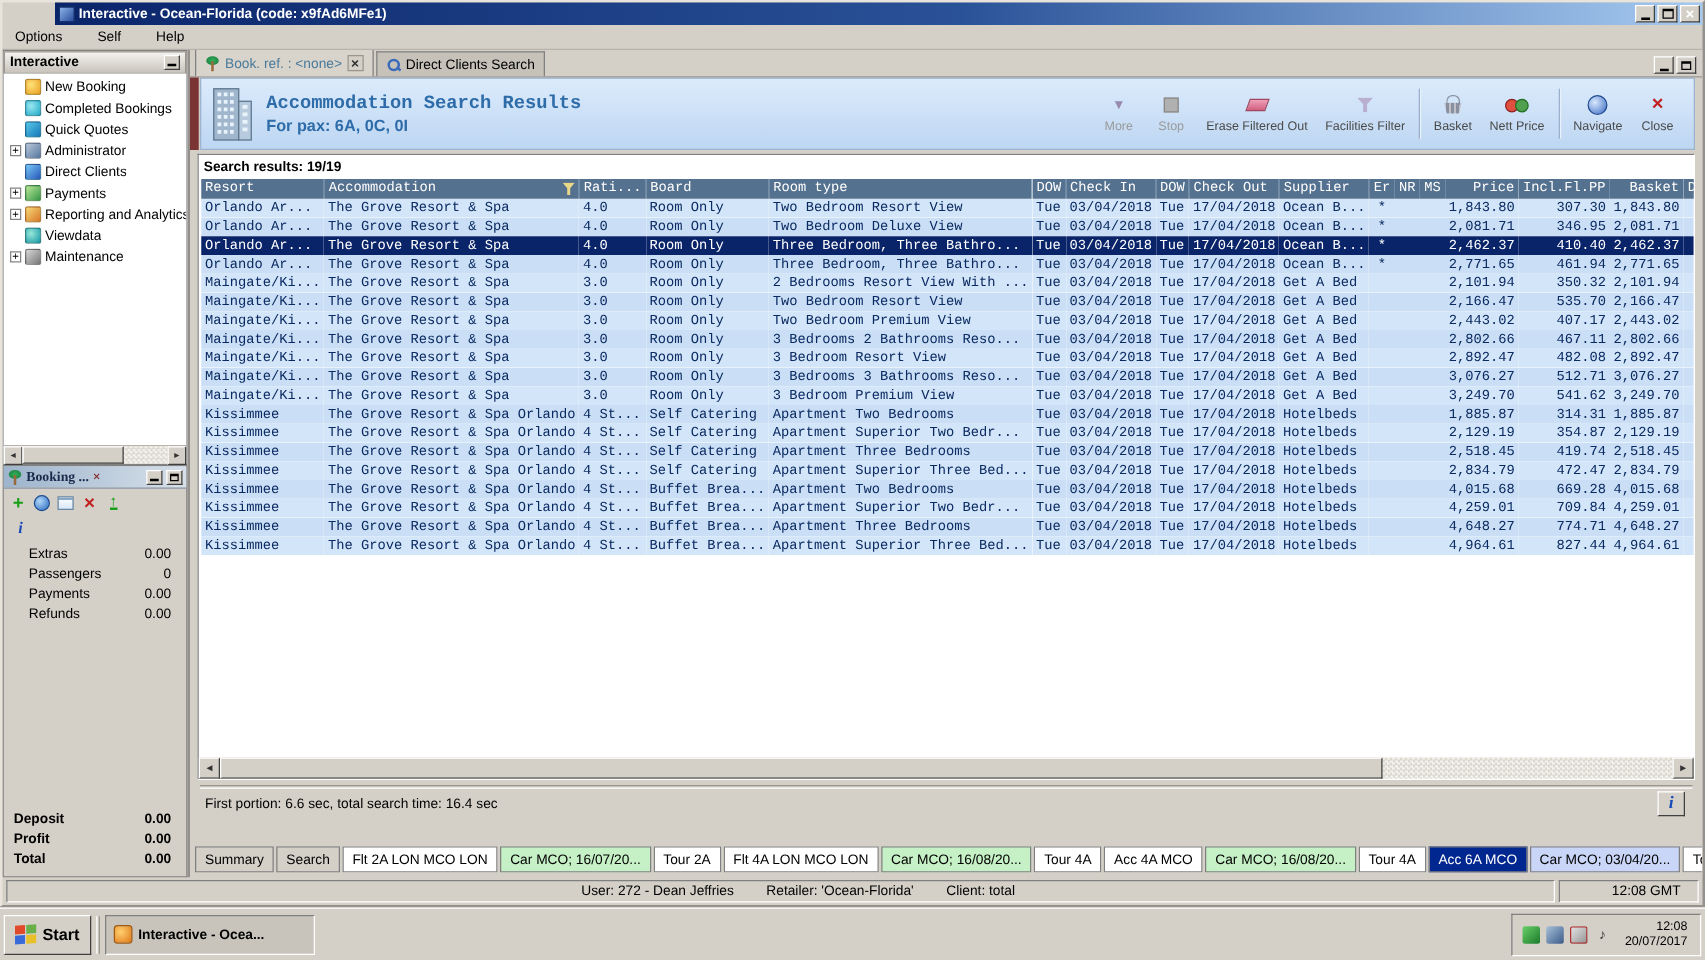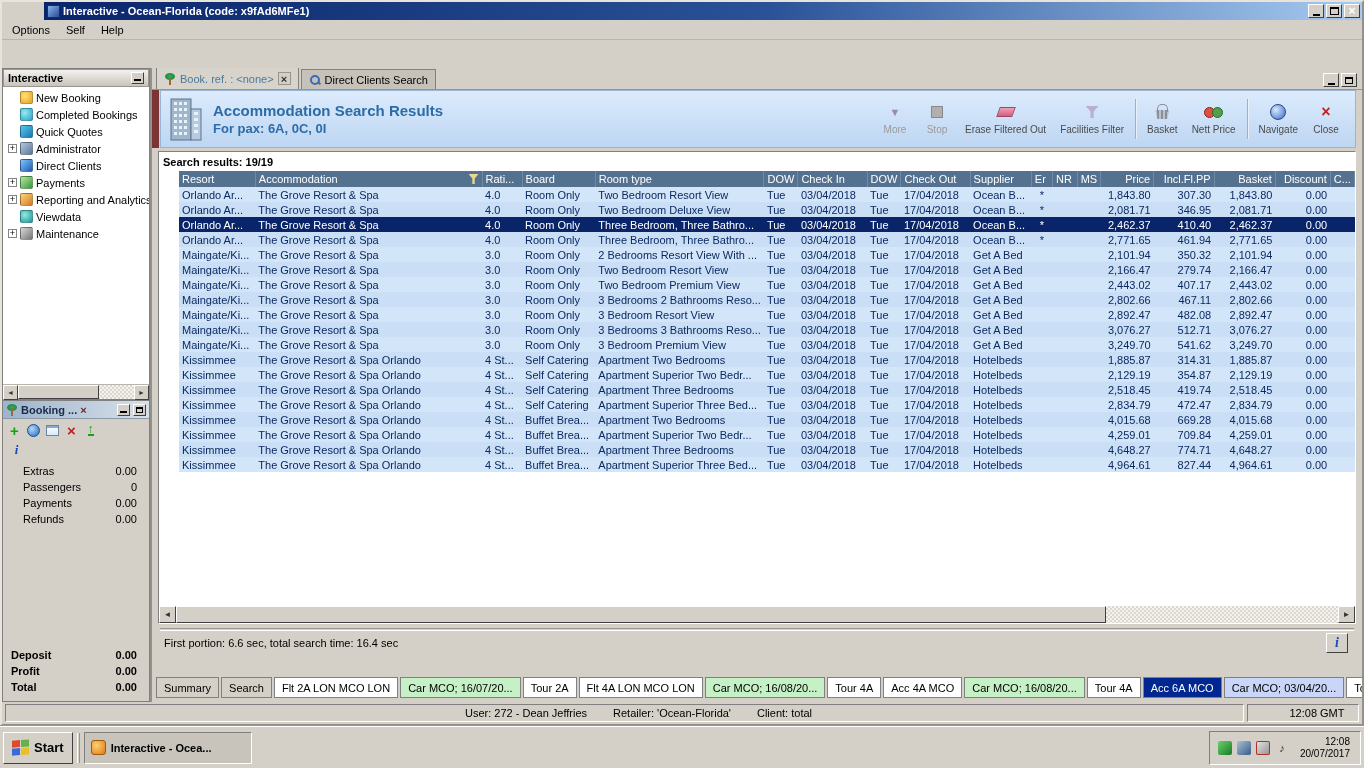--- a/index.html
+++ b/index.html
@@ -19,25 +19,25 @@
   .app-icon { width:13px; height:13px; margin:0 3px 0 1px;
     background:linear-gradient(135deg,#8ab4e8,#2a4a9a); border:1px solid #10306a; }
   .title-text { flex:1; white-space:nowrap; overflow:hidden; font-size:11px; }
   .win-btn { width:16px; height:14px; margin-left:2px; display:flex; align-items:center; justify-content:center;
     font-size:10px; line-height:10px; cursor:default; }
   .g-min { width:7px; height:2px; background:#000; margin-top:7px; }
   .g-max { width:9px; height:8px; border:1px solid #000; border-top-width:2px; }
   .g-close { font-weight:bold; font-size:12px; }
 
   .menubar { height:20px; flex:0 0 20px; display:flex; align-items:center; padding-left:2px;
-    border-bottom:1px solid #b8b4ac; }
+    border-bottom:1px solid #b8b4ac;gap:12px; }
   .menu-item { padding:2px 8px; }
 
   
-  .workspace { flex:1; display:flex; overflow:hidden;margin-top:28px; }
+  .workspace { flex:1; display:flex; overflow:hidden; }
 
   
   .leftcol { width:150px; flex:0 0 150px; display:flex; flex-direction:column; border-right:2px outset #e8e4dc; }
 
   .panel-head { height:18px; flex:0 0 18px; display:flex; align-items:center; padding:0 4px;
     background:linear-gradient(180deg,#f4f2ee,#c8c4bc); border:1px solid #9a968e; font-weight:bold; }
   .panel-head .spacer { flex:1; }
   .mini-box { width:13px; height:12px; display:flex; align-items:center; justify-content:center; font-size:9px; }
 
   .interactive-panel { height:332px; flex:0 0 332px; display:flex; flex-direction:column;
@@ -61,21 +61,21 @@
 
   .hscroll { height:15px; flex:0 0 15px; display:flex; background:#ece9e2; border-top:1px solid #b8b4ac; }
   .sb-btn { width:15px; height:15px; display:flex; align-items:center; justify-content:center;
     font-size:7px; color:#333; }
   .sb-track { flex:1; position:relative; background:repeating-conic-gradient(#f4f2ee 0 25%,#dcd8d0 0 50%) 0 0/4px 4px; }
   .sb-thumb { position:absolute; top:0; bottom:0; }
 
   
   .booking-panel { flex:1; display:flex; flex-direction:column; background:#d4d0c8; border:1px solid #808080; }
   .bk-titlebar { height:18px; flex:0 0 18px; display:flex; align-items:center; gap:3px; padding:0 3px;
-    background:linear-gradient(90deg,#9db4cc,#d7e0ea); border-bottom:1px solid #8a98a8; font-weight:bold; color:#1a2a4a; }
+    background:linear-gradient(90deg,#9db4cc,#d7e0ea); border-bottom:1px solid #8a98a8; font-weight:bold; color:#1a2a4a;font-family:Liberation Serif, serif; }
   .bk-titlebar .spacer { flex:1; }
   .bk-toolbar { height:22px; display:flex; align-items:center; gap:4px; padding:2px 4px; }
   .bk-inforow { height:18px; display:flex; align-items:center; padding:0 6px; }
   .bicon { width:15px; height:15px; display:inline-flex; align-items:center; justify-content:center; font-weight:bold; }
   .bicon-add::before { content:'+'; color:#18a018; font-size:15px; }
   .bicon-view::before { content:''; width:11px; height:11px; border-radius:50%;
     background:radial-gradient(circle at 35% 35%,#b0d8f8,#2868c0); border:1px solid #1a4a90; }
   .bicon-grid::before { content:''; width:11px; height:9px; background:linear-gradient(#fff,#d8e8f8);
     border:1px solid #6888a8; box-shadow:inset 0 2px 0 #88a8c8; }
   .bicon-delete::before { content:'\00d7'; color:#c02020; font-size:15px; }
@@ -111,21 +111,21 @@
   .search-icon::after { content:''; position:absolute; top:8px; left:8px; width:4px; height:2px;
     background:#3a6ab8; transform:rotate(45deg); }
   .doc-tab-row .spacer { flex:1; }
   .mdi-btn { width:16px; height:14px; margin:0 1px 2px 1px; display:flex; align-items:center; justify-content:center; }
 
   .header-row { height:58px; flex:0 0 58px; display:flex; padding:0 6px 0 0; }
   .header-accent { width:7px; flex:0 0 7px; background:#7a3434; margin:0 1px 0 0; }
   .header-band { flex:1; display:flex; align-items:center; padding:0 8px;
     background:linear-gradient(180deg,#dcebfc,#bdd6f2); border:1px solid #9ab4d4; }
   .hb-titles { margin-left:10px; }
-  .hb-title { font-size:15px; font-weight:bold; color:#2d6ca8; }
+  .hb-title { font-size:15px; font-weight:bold; color:#2d6ca8;font-family:Liberation Mono, monospace; }
   .hb-sub { font-size:13px; font-weight:bold; color:#2d6ca8; margin-top:2px; }
   .header-band .spacer { flex:1; }
   .tb-btn { display:flex; flex-direction:column; align-items:center; justify-content:center;
     padding:2px 7px; min-width:42px; }
   .tb-label { font-size:10px; color:#4a4a4a; margin-top:3px; white-space:nowrap; }
   .tb-btn.disabled .tb-label { color:#9a9a9a; }
   .tb-sep { width:1px; height:40px; background:#9ab0cc; margin:0 4px; box-shadow:1px 0 0 #e8f0fa; }
   .tbi { width:20px; height:17px; display:flex; align-items:center; justify-content:center; position:relative; }
   .tbi-more::before { content:'\25bc'; color:#9a8ab0; font-size:11px; }
   .tbi-stop::before { content:''; width:10px; height:10px; background:#b0b0b0; border:1px solid #888; }
@@ -143,21 +143,21 @@
   .tbi-nett-price::after { content:''; width:9px; height:9px; border-radius:50%;
     background:#50a050; border:1px solid #207020; }
   .tbi-navigate::before { content:''; width:14px; height:14px; border-radius:50%;
     background:radial-gradient(circle at 35% 35%,#d8e8ff,#3a6ac0); border:1px solid #204a90; }
   .tbi-close::before { content:'\00d7'; color:#c02020; font-weight:bold; font-size:16px; }
 
   
   .content { flex:1; margin:3px 6px 0 6px; background:#fff; border:1px solid;
     border-color:#808080 #ffffff #ffffff #808080; display:flex; flex-direction:column; overflow:hidden; }
   .results-label { padding:4px 2px 3px 4px; font-weight:bold; }
-  .grid-wrap { flex:1; overflow:hidden; padding-left:20px; }
+  .grid-wrap { flex:1; overflow:hidden; padding-left:2px;font-family:Liberation Mono, monospace; }
   table.grid { border-collapse:collapse; table-layout:fixed; }
   .grid th { background:#54718f; color:#fff; font-weight:normal; text-align:left; height:16px;
     padding:0 3px; border-right:1px solid #6e8aa6; font-size:11px; white-space:nowrap; overflow:hidden; position:relative; }
   .grid th.num { text-align:right; }
   .grid td { height:15px; padding:0 3px; white-space:nowrap; overflow:hidden; color:#0a2a62; }
   .grid td.num { text-align:right; }
   .grid td.ctr { text-align:center; }
   .grid tr.ra td { background:#d3e5f8; }
   .grid tr.rb td { background:#cadff5; }
   .grid tr.sel td { background:#0a246a; color:#fff; }
@@ -616,21 +616,21 @@
                   <td>Two Bedroom Resort View</td>
                   <td>Tue</td>
                   <td>03/04/2018</td>
                   <td>Tue</td>
                   <td>17/04/2018</td>
                   <td>Get A Bed</td>
                   <td class=" ctr"></td>
                   <td></td>
                   <td></td>
                   <td class="num">2,166.47</td>
-                  <td class="num">279.74</td>
+                  <td class="num">535.70</td>
                   <td class="num">2,166.47</td>
                   <td class="num">0.00</td>
                   <td></td>
                 </tr>
                 <tr class="ra">
                   <td>Maingate/Ki...</td>
                   <td>The Grove Resort &amp; Spa</td>
                   <td>3.0</td>
                   <td>Room Only</td>
                   <td>Two Bedroom Premium View</td>

